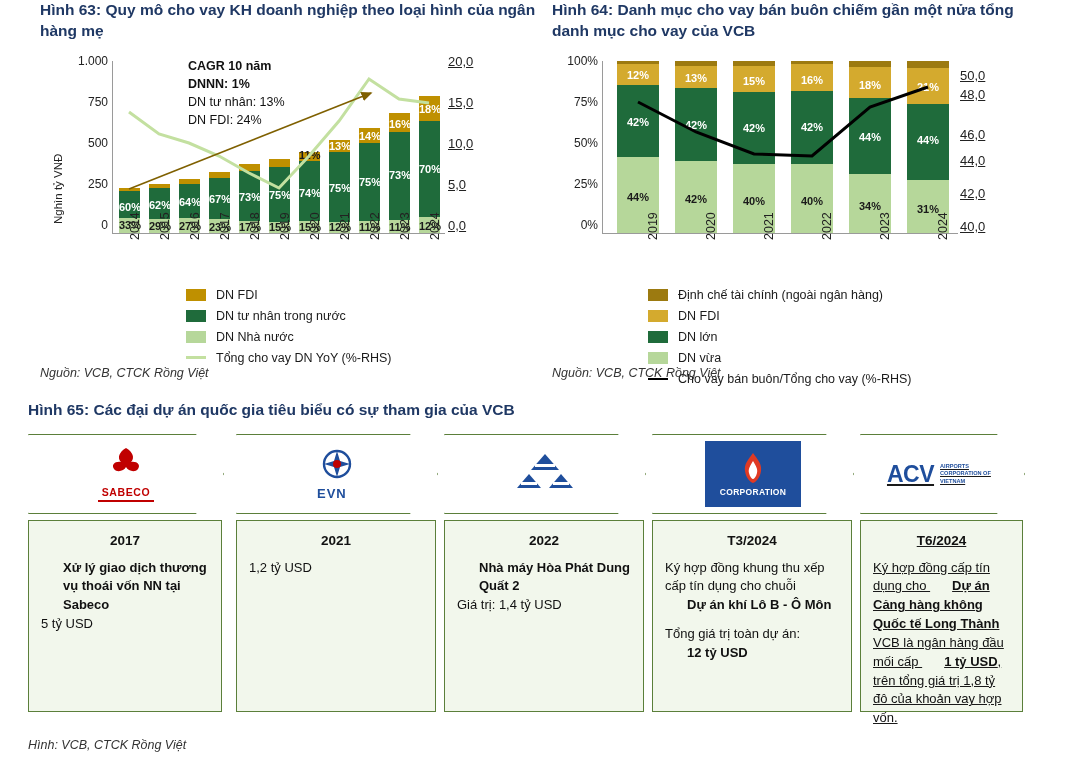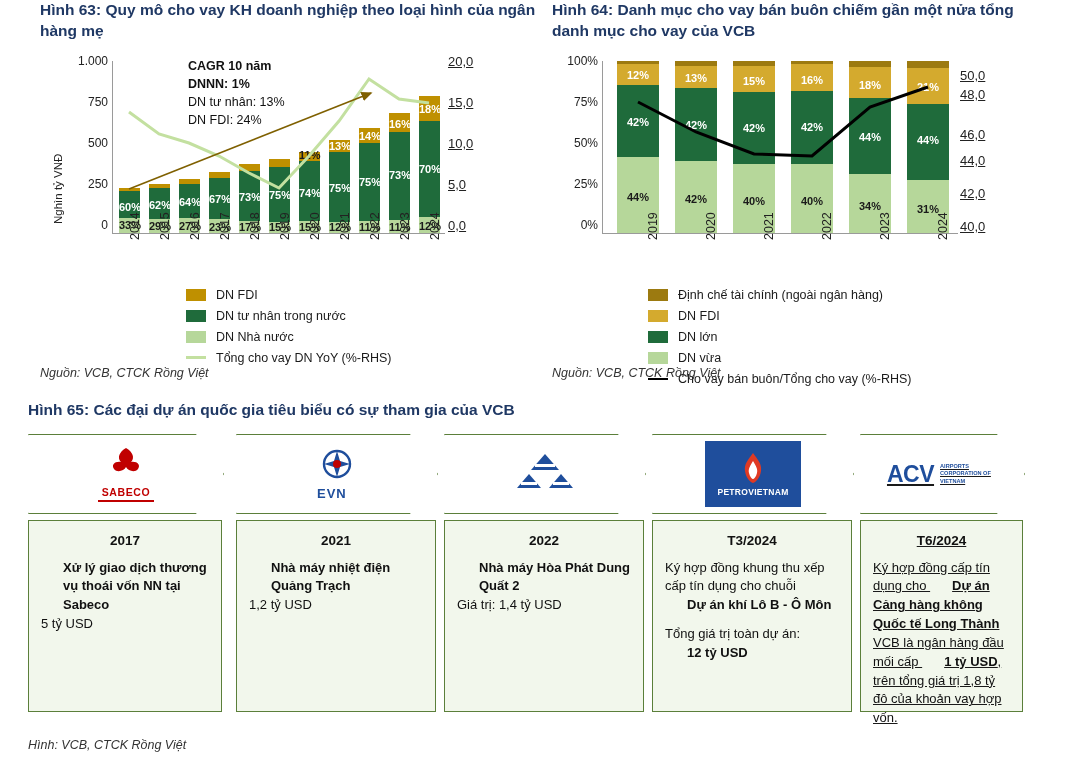--- a/index.html
+++ b/index.html
@@ -392,21 +392,20 @@
           <svg width="40" height="34" viewBox="0 0 40 34">
             <circle cx="20" cy="16" r="13" fill="none" stroke="#1f4e9c" stroke-width="2.4"></circle>
             <path d="M20 3 L23 13 L33 16 L23 19 L20 29 L17 19 L7 16 L17 13 Z" fill="#1f4e9c"></path>
             <circle cx="20" cy="16" r="4" fill="#c00000"></circle>
           </svg>
           <div style="font-size:13px;font-weight:bold;color:#1f4e9c;letter-spacing:1px;">EVN</div>
         </div>
       </div>
       <div class="card" style="height:192px;">
         <div class="yr">2021</div>
-        <div class="b">Nhà máy nhiệt điện Quảng Trạch</div>
         <div>1,2 tỷ USD</div>
       </div>
     </div>
 
     <div class="chev" style="left:416px;top:34px;width:200px;">
       <div class="chevshape">
         <div style="text-align:center;">
           <svg width="72" height="44" viewBox="0 0 72 44">
             <path d="M36 4 L50 20 L22 20 Z" fill="#1f4e9c"></path>
             <path d="M20 24 L32 38 L8 38 Z" fill="#1f4e9c"></path>
@@ -424,21 +423,21 @@
       </div>
     </div>
 
     <div class="chev" style="left:624px;top:34px;width:200px;">
       <div class="chevshape" style="background:#ffffff;">
         <div style="background:#1f4e9c;width:96px;height:66px;display:flex;flex-direction:column;align-items:center;justify-content:center;">
           <svg width="34" height="34" viewBox="0 0 34 34">
             <path d="M17 2 C12 9 8 13 9 20 C10 27 14 31 17 32 C20 31 24 27 25 20 C26 13 22 9 17 2 Z" fill="#e03a24"></path>
             <path d="M17 10 C14 15 12 18 13 22 C14 26 16 28 17 28 C18 28 20 26 21 22 C22 18 20 15 17 10 Z" fill="#ffffff"></path>
           </svg>
-          <div style="font-size:8.5px;font-weight:bold;color:#ffffff;letter-spacing:.3px;margin-top:2px;">PETROVIETNAM</div>
+          <div style="font-size:8.5px;font-weight:bold;color:#ffffff;letter-spacing:.3px;margin-top:2px;">CORPORATION</div>
         </div>
       </div>
       <div class="card" style="height:192px;">
         <div class="yr">T3/2024</div>
         <div><span>Ký hợp đồng khung thu xếp cấp tín dụng cho chuỗi </span><span class="b">Dự án khí Lô B - Ô Môn</span></div>
         <div style="margin-top:10px;"><span>Tổng giá trị toàn dự án: </span><span class="b">12 tỷ USD</span></div>
       </div>
     </div>
 
     <div class="chev" style="left:832px;top:34px;width:163px;text-decoration:underline;">

